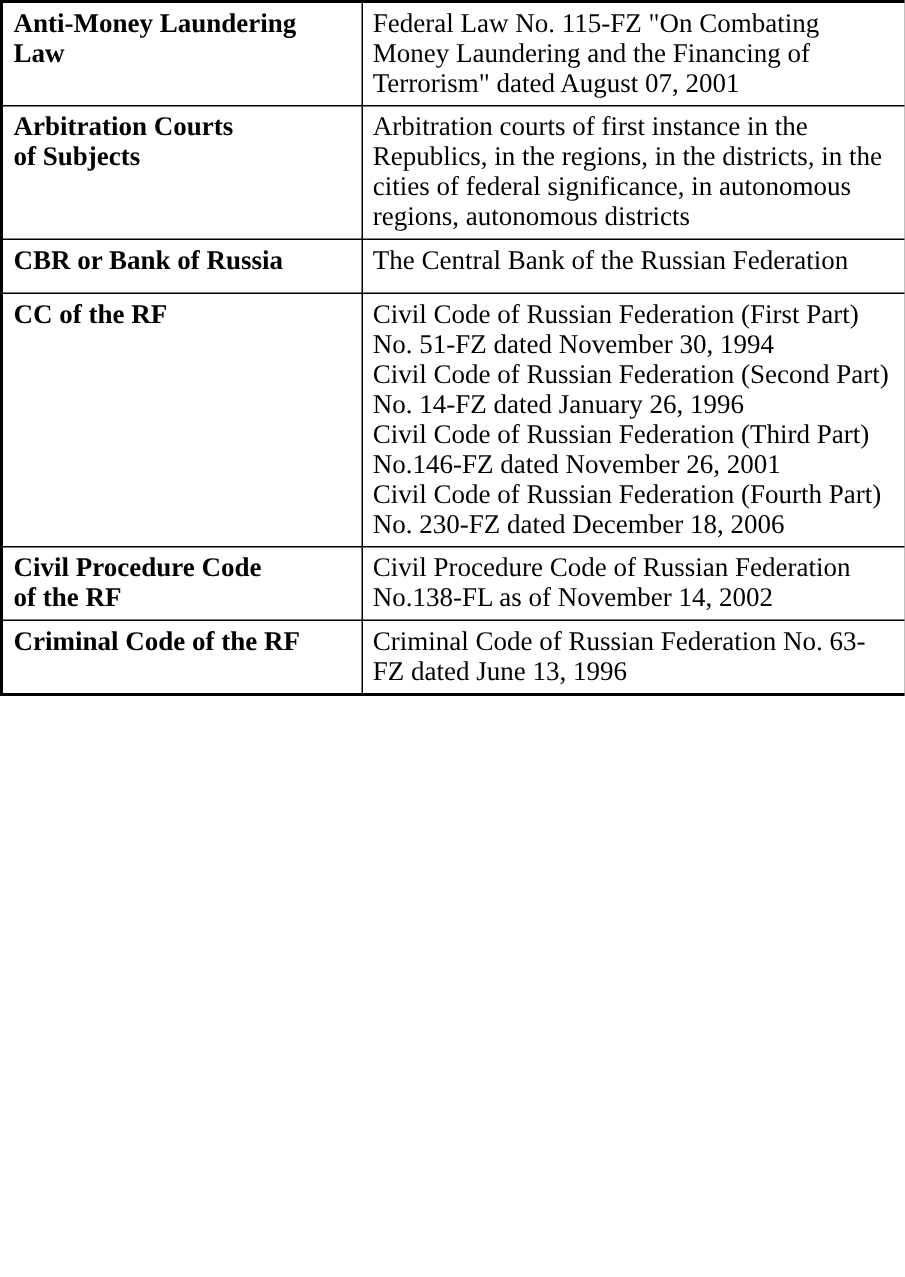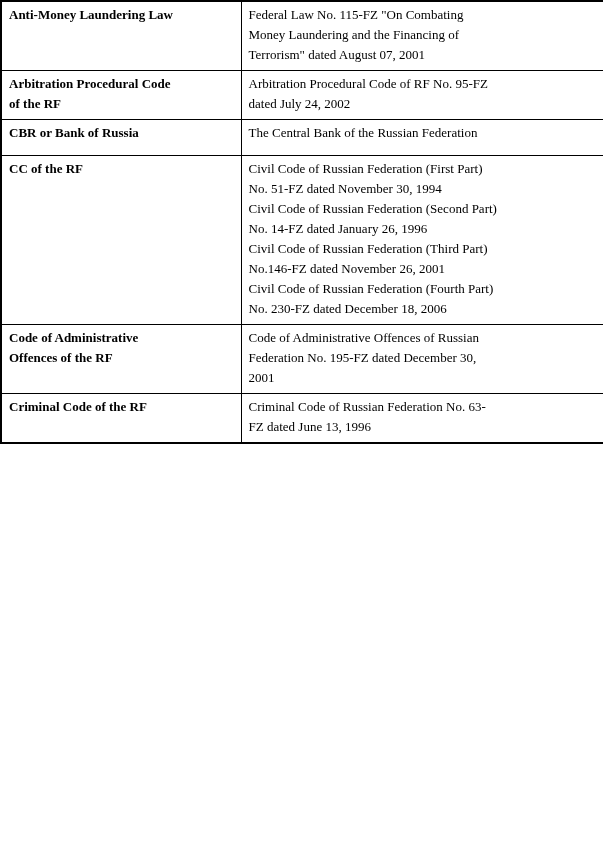--- a/index.html
+++ b/index.html
@@ -24,21 +24,21 @@
     width: 603px;
     border-collapse: collapse;
     border: 2px solid var(--border-color);
     table-layout: fixed;
   }
   table.glossary tr { height: 36px; }
   table.glossary td {
     border: 1px solid var(--border-color);
     vertical-align: top;
     padding: 3px 6px 5px 7px;
-    font-size: 13px;
+    font-size: 18px;
     line-height: 20px;
     white-space: pre-line;
     overflow: hidden;
   }
   td.term-cell {
     width: 240px;
     font-weight: bold;
   }
   td.definition-cell {
     width: 363px;
@@ -51,46 +51,47 @@
 <div class="page">
   <table class="glossary" id="glossary-table">
     <tbody id="glossary-body">
         <tr>
           <td class="term-cell">Anti-Money Laundering Law</td>
           <td class="definition-cell">Federal Law No. 115-FZ "On Combating
 Money Laundering and the Financing of
 Terrorism" dated August 07, 2001</td>
         </tr>
         <tr>
-          <td class="term-cell">Arbitration Procedural Code
-of the RF</td>
-          <td class="definition-cell">Arbitration Procedural Code of RF No. 95-FZ
-dated July 24, 2002</td>
+          <td class="term-cell">Arbitration Courts
+of Subjects</td>
+          <td class="definition-cell">Arbitration courts of first instance in the
+Republics, in the regions, in the districts, in the
+cities of federal significance, in autonomous
+regions, autonomous districts</td>
         </tr>
         <tr>
           <td class="term-cell">CBR or Bank of Russia</td>
           <td class="definition-cell">The Central Bank of the Russian Federation</td>
         </tr>
         <tr>
           <td class="term-cell">CC of the RF</td>
           <td class="definition-cell">Civil Code of Russian Federation (First Part)
 No. 51-FZ dated November 30, 1994
 Civil Code of Russian Federation (Second Part)
 No. 14-FZ dated January 26, 1996
 Civil Code of Russian Federation (Third Part)
 No.146-FZ dated November 26, 2001
 Civil Code of Russian Federation (Fourth Part)
 No. 230-FZ dated December 18, 2006</td>
         </tr>
         <tr>
-          <td class="term-cell">Code of Administrative
-Offences of the RF</td>
-          <td class="definition-cell">Code of Administrative Offences of Russian
-Federation No. 195-FZ dated December 30,
-2001</td>
+          <td class="term-cell">Civil Procedure Code
+of the RF</td>
+          <td class="definition-cell">Civil Procedure Code of Russian Federation
+No.138-FL as of November 14, 2002</td>
         </tr>
         <tr>
           <td class="term-cell">Criminal Code of the RF</td>
           <td class="definition-cell">Criminal Code of Russian Federation No. 63-
 FZ dated June 13, 1996</td>
         </tr>
       </tbody>
   </table>
 </div>
 

